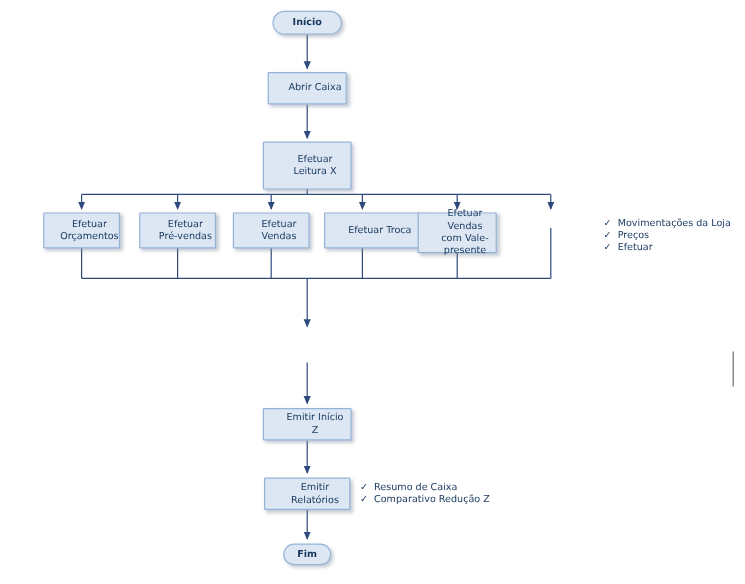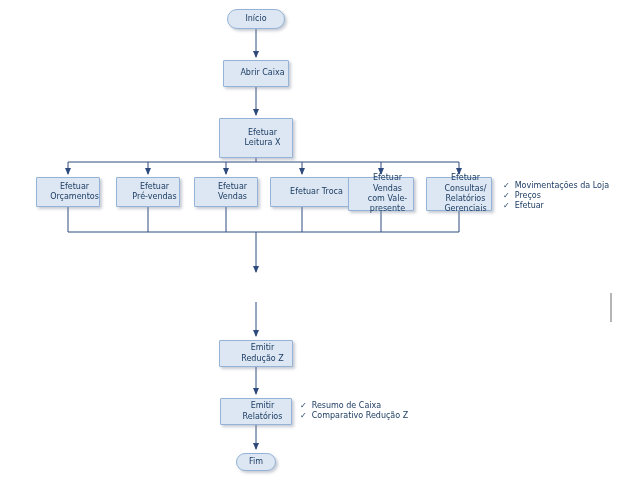--- a/index.html
+++ b/index.html
@@ -9,21 +9,21 @@
   svg.connectors { position:absolute; left:0; top:0; z-index:0; }
   .node {
     position:absolute; z-index:1;
     background:#dce7f3; border:1px solid #95b3d7; color:#17375e;
     display:flex; align-items:center; justify-content:center;
     text-align:center; font-size:8px; line-height:1.3;
     box-shadow:2px 2px 3px rgba(130,140,160,0.45);
     padding:1px 2px;
   }
   .node.rect { border-radius:1px;padding-left:15px; }
-  .node.oval { border-radius:999px; }
+  .node.oval { border-radius:999px;font-weight:bold; }
   .checklist { position:absolute; z-index:1; font-size:8px; color:#17375e; }
   .check-item { display:flex; gap:5px; line-height:10px; white-space:nowrap; align-items:baseline; }
   .check { font-size:8px; color:#17375e; }
 </style>
 </head>
 <body>
 
 <div class="canvas">
 
   <svg class="connectors" width="621" height="487">
@@ -89,42 +89,39 @@
   </div>
 
   <div class="node rect" style="left:270px;top:177px;width:80px;height:30px">
     <span>Efetuar Troca</span>
   </div>
 
   <div class="node rect" style="left:348px;top:177px;width:66px;height:34px">
     <span>Efetuar Vendas com Vale-presente</span>
   </div>
 
-  <div class="node rect" style="left:426px;top:177px;width:66px;height:34px">
-    <span>Efetuar Consultas/ Relatórios Gerenciais</span>
-  </div>
 
   <div class="checklist" style="left:503px;top:181px">
     <div class="check-item">
       <span class="check">✓</span>
       <span>Movimentações da Loja</span>
     </div>
     <div class="check-item">
       <span class="check">✓</span>
       <span>Preços</span>
     </div>
     <div class="check-item">
       <span class="check">✓</span>
       <span>Efetuar</span>
     </div>
   </div>
 
 
   <div class="node rect" style="left:219px;top:340px;width:74px;height:27px">
-    <span>Emitir Redução Z</span>
+    <span>Emitir Início Z</span>
   </div>
 
   <div class="node rect" style="left:220px;top:398px;width:72px;height:27px">
     <span>Emitir Relatórios</span>
   </div>
 
   <div class="checklist" style="left:300px;top:401px">
     <div class="check-item">
       <span class="check">✓</span>
       <span>Resumo de Caixa</span>

